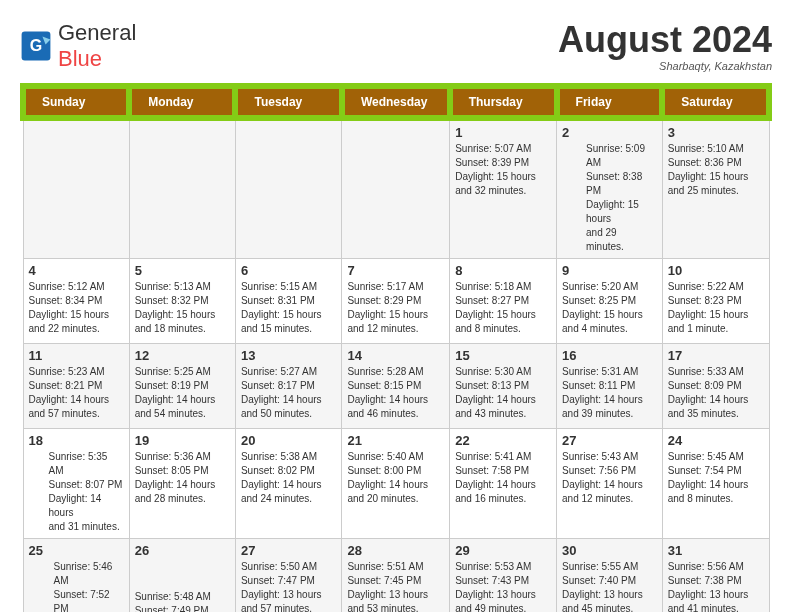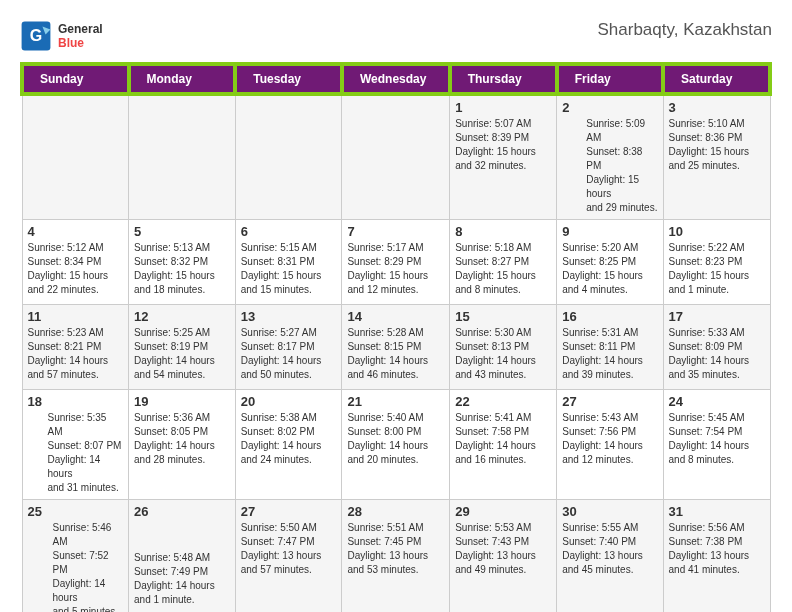--- a/index.html
+++ b/index.html
@@ -15,55 +15,56 @@
       align-items: flex-start;
       justify-content: space-between;
       margin-bottom: 10px;
     }
     .logo {
       display: flex;
       align-items: center;
       gap: 6px;
     }
     .logo-text {
-      font-size: 12px;
-      font-weight: bold;
+      font-size: 22px;
+      font-weight: normal;
       color: #333;
       line-height: 1.2;
     }
     .logo-icon {
       width: 32px;
       height: 32px;
     }
     .title-block {
       text-align: right;
     }
     .title-block .month-year {
       font-size: 36px;
       font-weight: bold;
       color: #333;
       line-height: 1.1;
     }
     .title-block .location {
-      font-size: 17px;
+      font-size: 11px;
       color: #555;
+      font-style: italic;
     }
     table {
       width: 100%;
       border-collapse: collapse;
       font-size: 11px;
     }
     thead th {
-      background-color: #701a75;
+      background-color: #a16207;
       color: #fff;
       padding: 6px 16px;
       text-align: left;
       font-size: 12px;
       font-weight: bold;
-      border: 4px solid #84cc16;
+      border: 6px solid #84cc16;
     }
     tbody td {
       vertical-align: top;
       border: 1px solid #ccc;
       padding: 4px 5px;
       height: 85px;
       width: 108px;
     }
     tbody tr:nth-child(odd) td {
       background-color: #f5f5f5;
@@ -96,20 +97,21 @@
       <rect x="2" y="2" width="36" height="36" rx="4" fill="#1a6bb5"></rect>
       <text x="20" y="26" text-anchor="middle" font-size="20" font-weight="bold" fill="white">G</text>
       <polygon points="28,8 38,12 32,18" fill="#87ceeb"></polygon>
     </svg>
     <div class="logo-text">
       <div>General</div>
       <div style="color:#ef4444;">Blue</div>
     </div>
   </div>
   <div class="title-block">
+    <div class="month-year">August 2024</div>
     <div class="location">Sharbaqty, Kazakhstan</div>
   </div>
 </div>
 
 <table>
   <thead>
     <tr>
     <th>Sunday</th>
         <th>Monday</th>
         <th>Tuesday</th>

